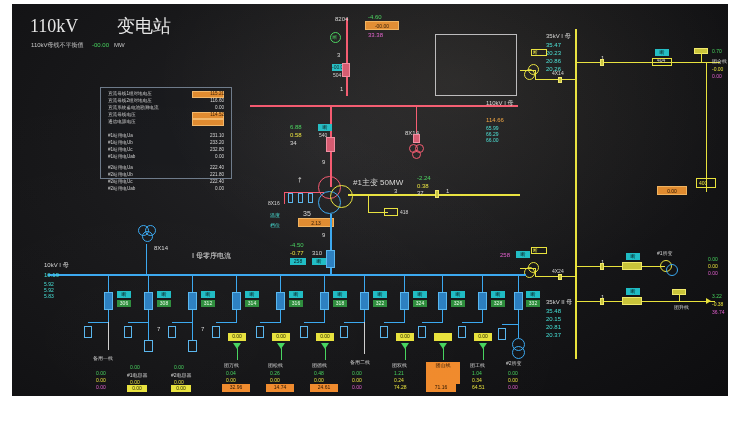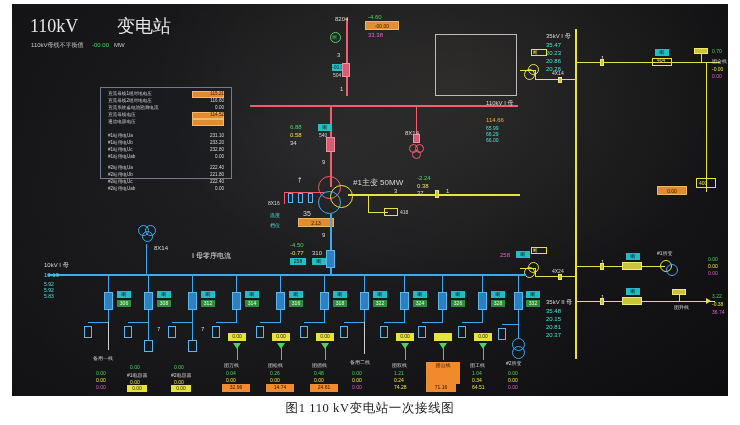--- a/index.html
+++ b/index.html
@@ -434,14 +434,13 @@
     <div class="v blu" style="left:506px;top:320px;height:14px;"></div>
     <div class="circ" style="left:500px;top:334px;width:13px;height:13px;border:1px solid #3aa8f0;"></div>
     <div class="circ" style="left:500px;top:342px;width:13px;height:13px;border:1px solid #3aa8f0;"></div>
     <div class="t" style="left:494px;top:356px;color:#d5d5d5;">#2所变</div>
     <div class="t grn" style="left:496px;top:366px;">0.00</div>
     <div class="t yelT" style="left:496px;top:373px;">0.00</div>
     <div class="t mag" style="left:496px;top:380px;">0.00</div>
 
   </div>
 
-  <div class="cap">图1   110 kV变电站一次接线图</div>
 </div>
 
 </body></html>

